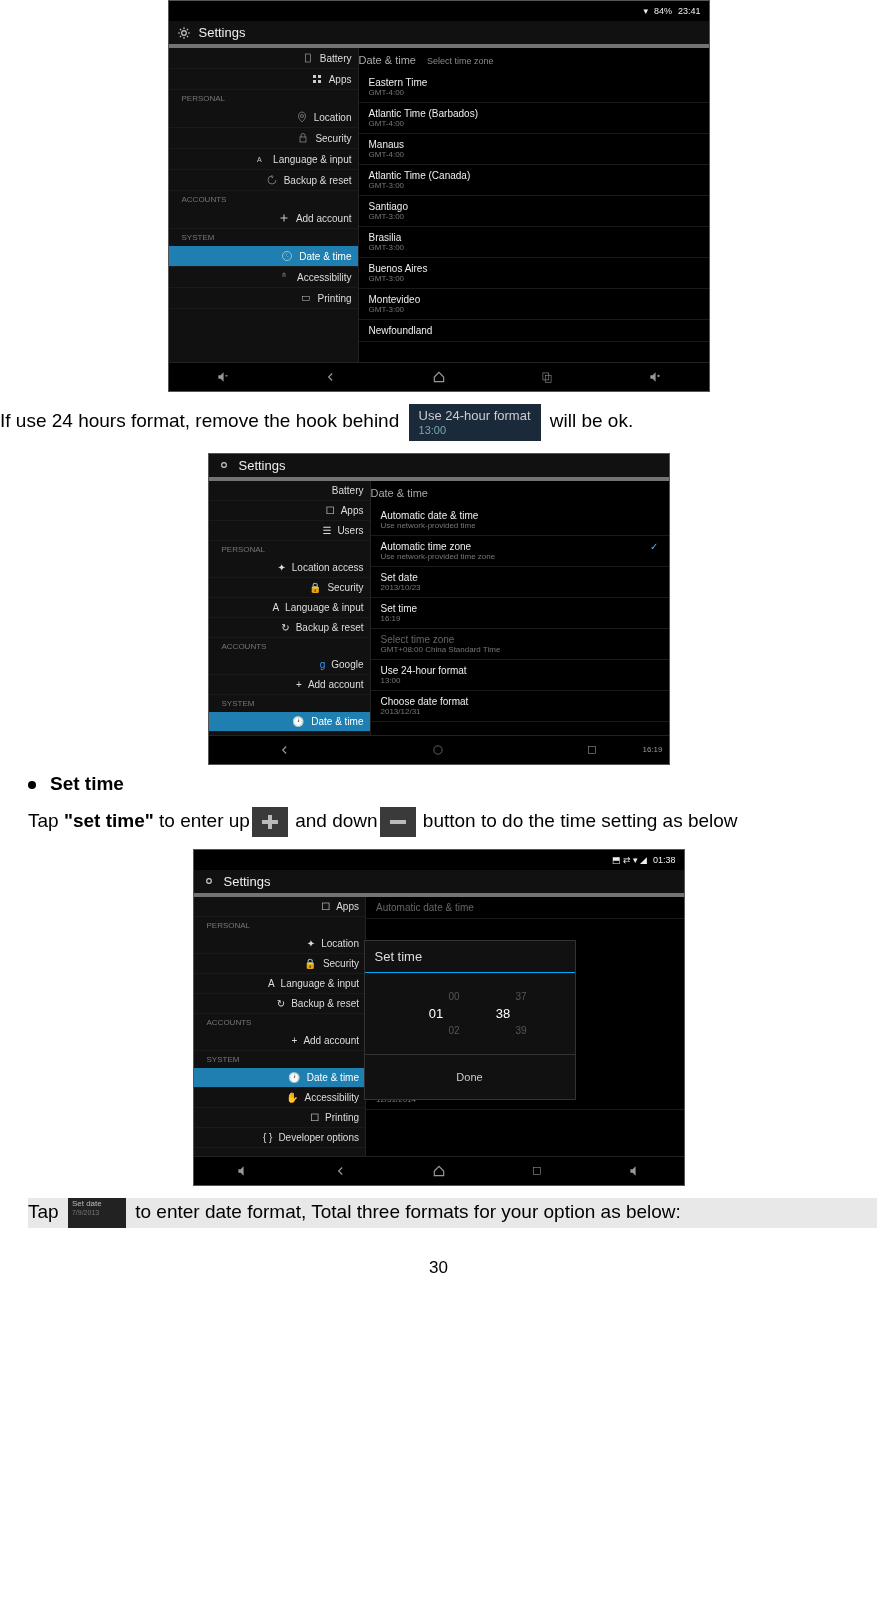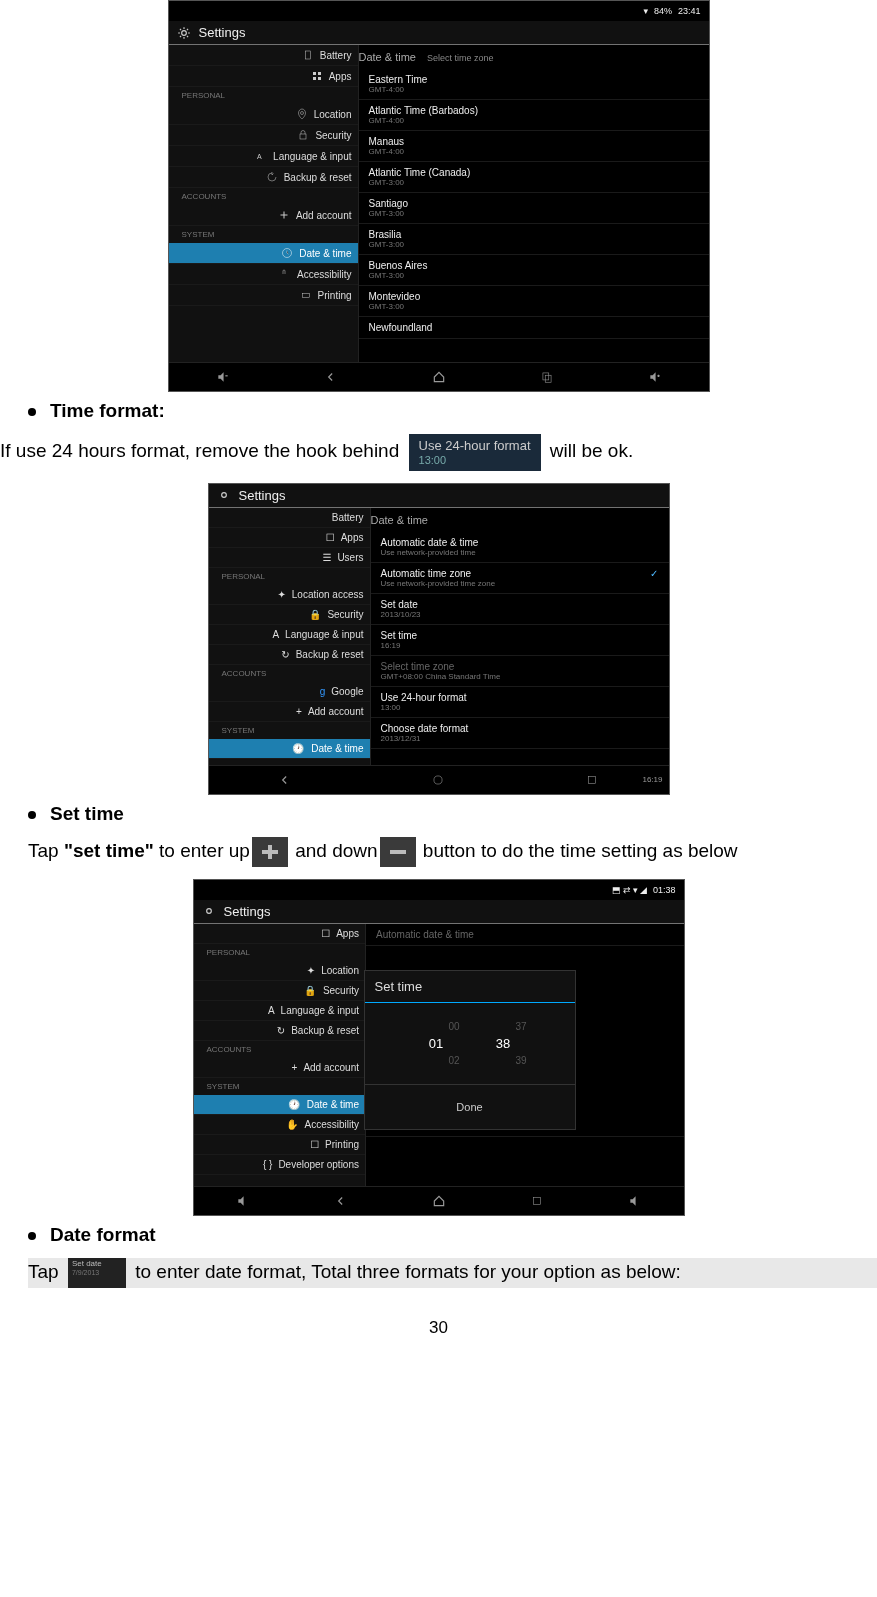--- a/index.html
+++ b/index.html
@@ -25,21 +25,21 @@
   .ss1 { width: 540px; height: 390px; }
   .ss2 { width: 460px; height: 310px; }
   .ss3 { width: 490px; height: 335px; }
   .statusbar {
     display:flex; justify-content:flex-end; align-items:center;
     gap:6px; padding:2px 8px; font-size:9px; color:#eee; height:16px;
     background:#000;
   }
   .titlebar {
     display:flex; align-items:center; gap:8px; padding:4px 8px;
-    font-size:13px; color:#eee; border-bottom:1px solid #737373;
+    font-size:13px; color:#eee; border-bottom:4px solid #737373;
     background:#111;
   }
   .gear-icon { width:14px; height:14px; }
   .ss-body { display:flex; height:calc(100% - 60px); }
   .sidebar {
     width: 35%; background:#111; border-right:1px solid #222;
     overflow:hidden;
   }
   .side-item {
     display:flex; align-items:center; gap:6px;
@@ -275,24 +275,20 @@
           <rect x="5" y="5" width="10" height="12" fill="none" stroke="#999"></rect>
           <rect x="9" y="9" width="10" height="12" fill="none" stroke="#999"></rect>
         </svg>
       <svg class="nav-icon" viewBox="0 0 24 24">
           <path d="M4 9v6h4l5 5V4L8 9H4z" fill="#999"></path>
           <path d="M16 10h4M18 8v4" stroke="#999" stroke-width="2"></path>
         </svg>
     </div>
   </div>
 
-  <div class="bullet-row">
-    <div class="bullet-dot"></div>
-    <div class="bullet-text">Time format:</div>
-  </div>
   <div class="para edge">
     <span>If use 24 hours format, remove the hook behind</span>
     <span class="inline-img">
       <span>Use 24-hour format</span>
       <span class="sub">13:00</span>
     </span>
     <span>will be ok.</span>
   </div>
 
   <div class="screenshot ss2">
@@ -498,22 +494,18 @@
         </svg>
       <svg class="nav-icon" viewBox="0 0 24 24">
           <rect x="6" y="6" width="12" height="12" fill="none" stroke="#999"></rect>
         </svg>
       <svg class="nav-icon" viewBox="0 0 24 24">
           <path d="M4 9v6h4l5 5V4L8 9H4z" fill="#999"></path>
         </svg>
     </div>
   </div>
 
-  <div class="bullet-row">
-    <div class="bullet-dot"></div>
-    <div class="bullet-text">Date format</div>
-  </div>
   <div class="para indent hl">
     <span>Tap </span><span class="inline-tiny"><span>Set date</span><span class="t2">7/9/2013</span></span><span> to enter date format, Total three formats for your option as below:</span>
   </div>
 
   <div class="page-num">30</div>
 </div>
 
 </body></html>

